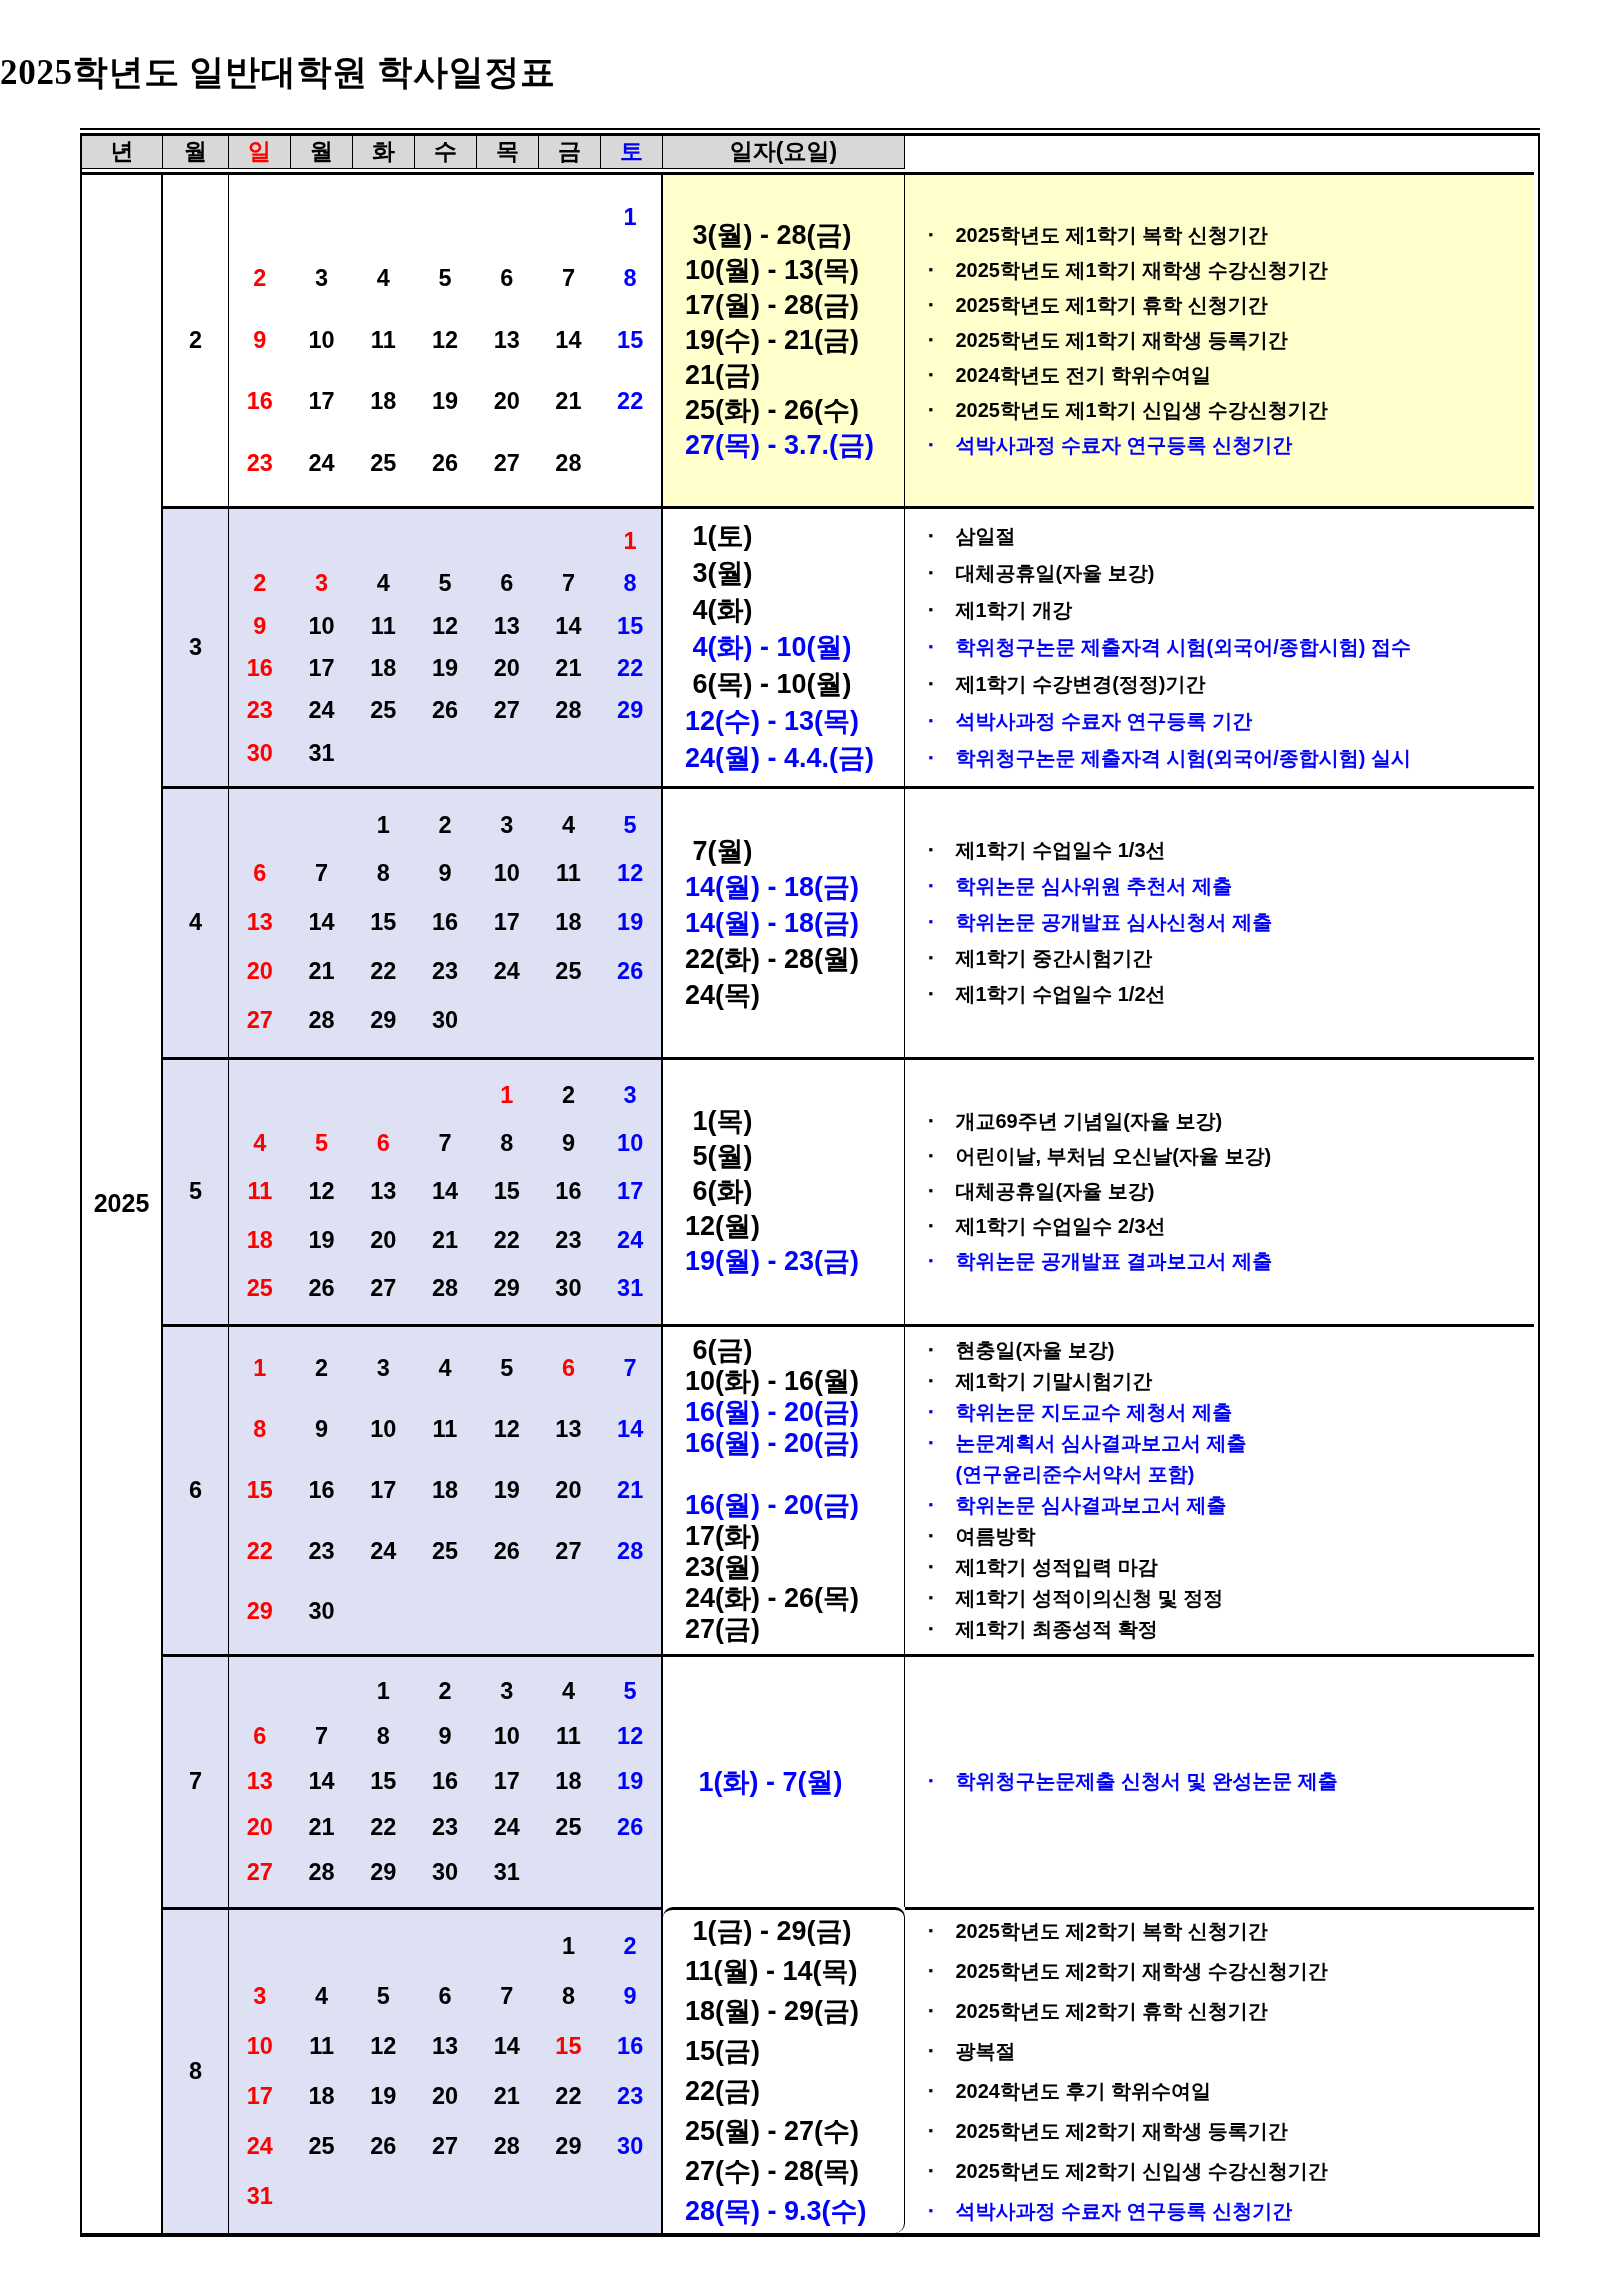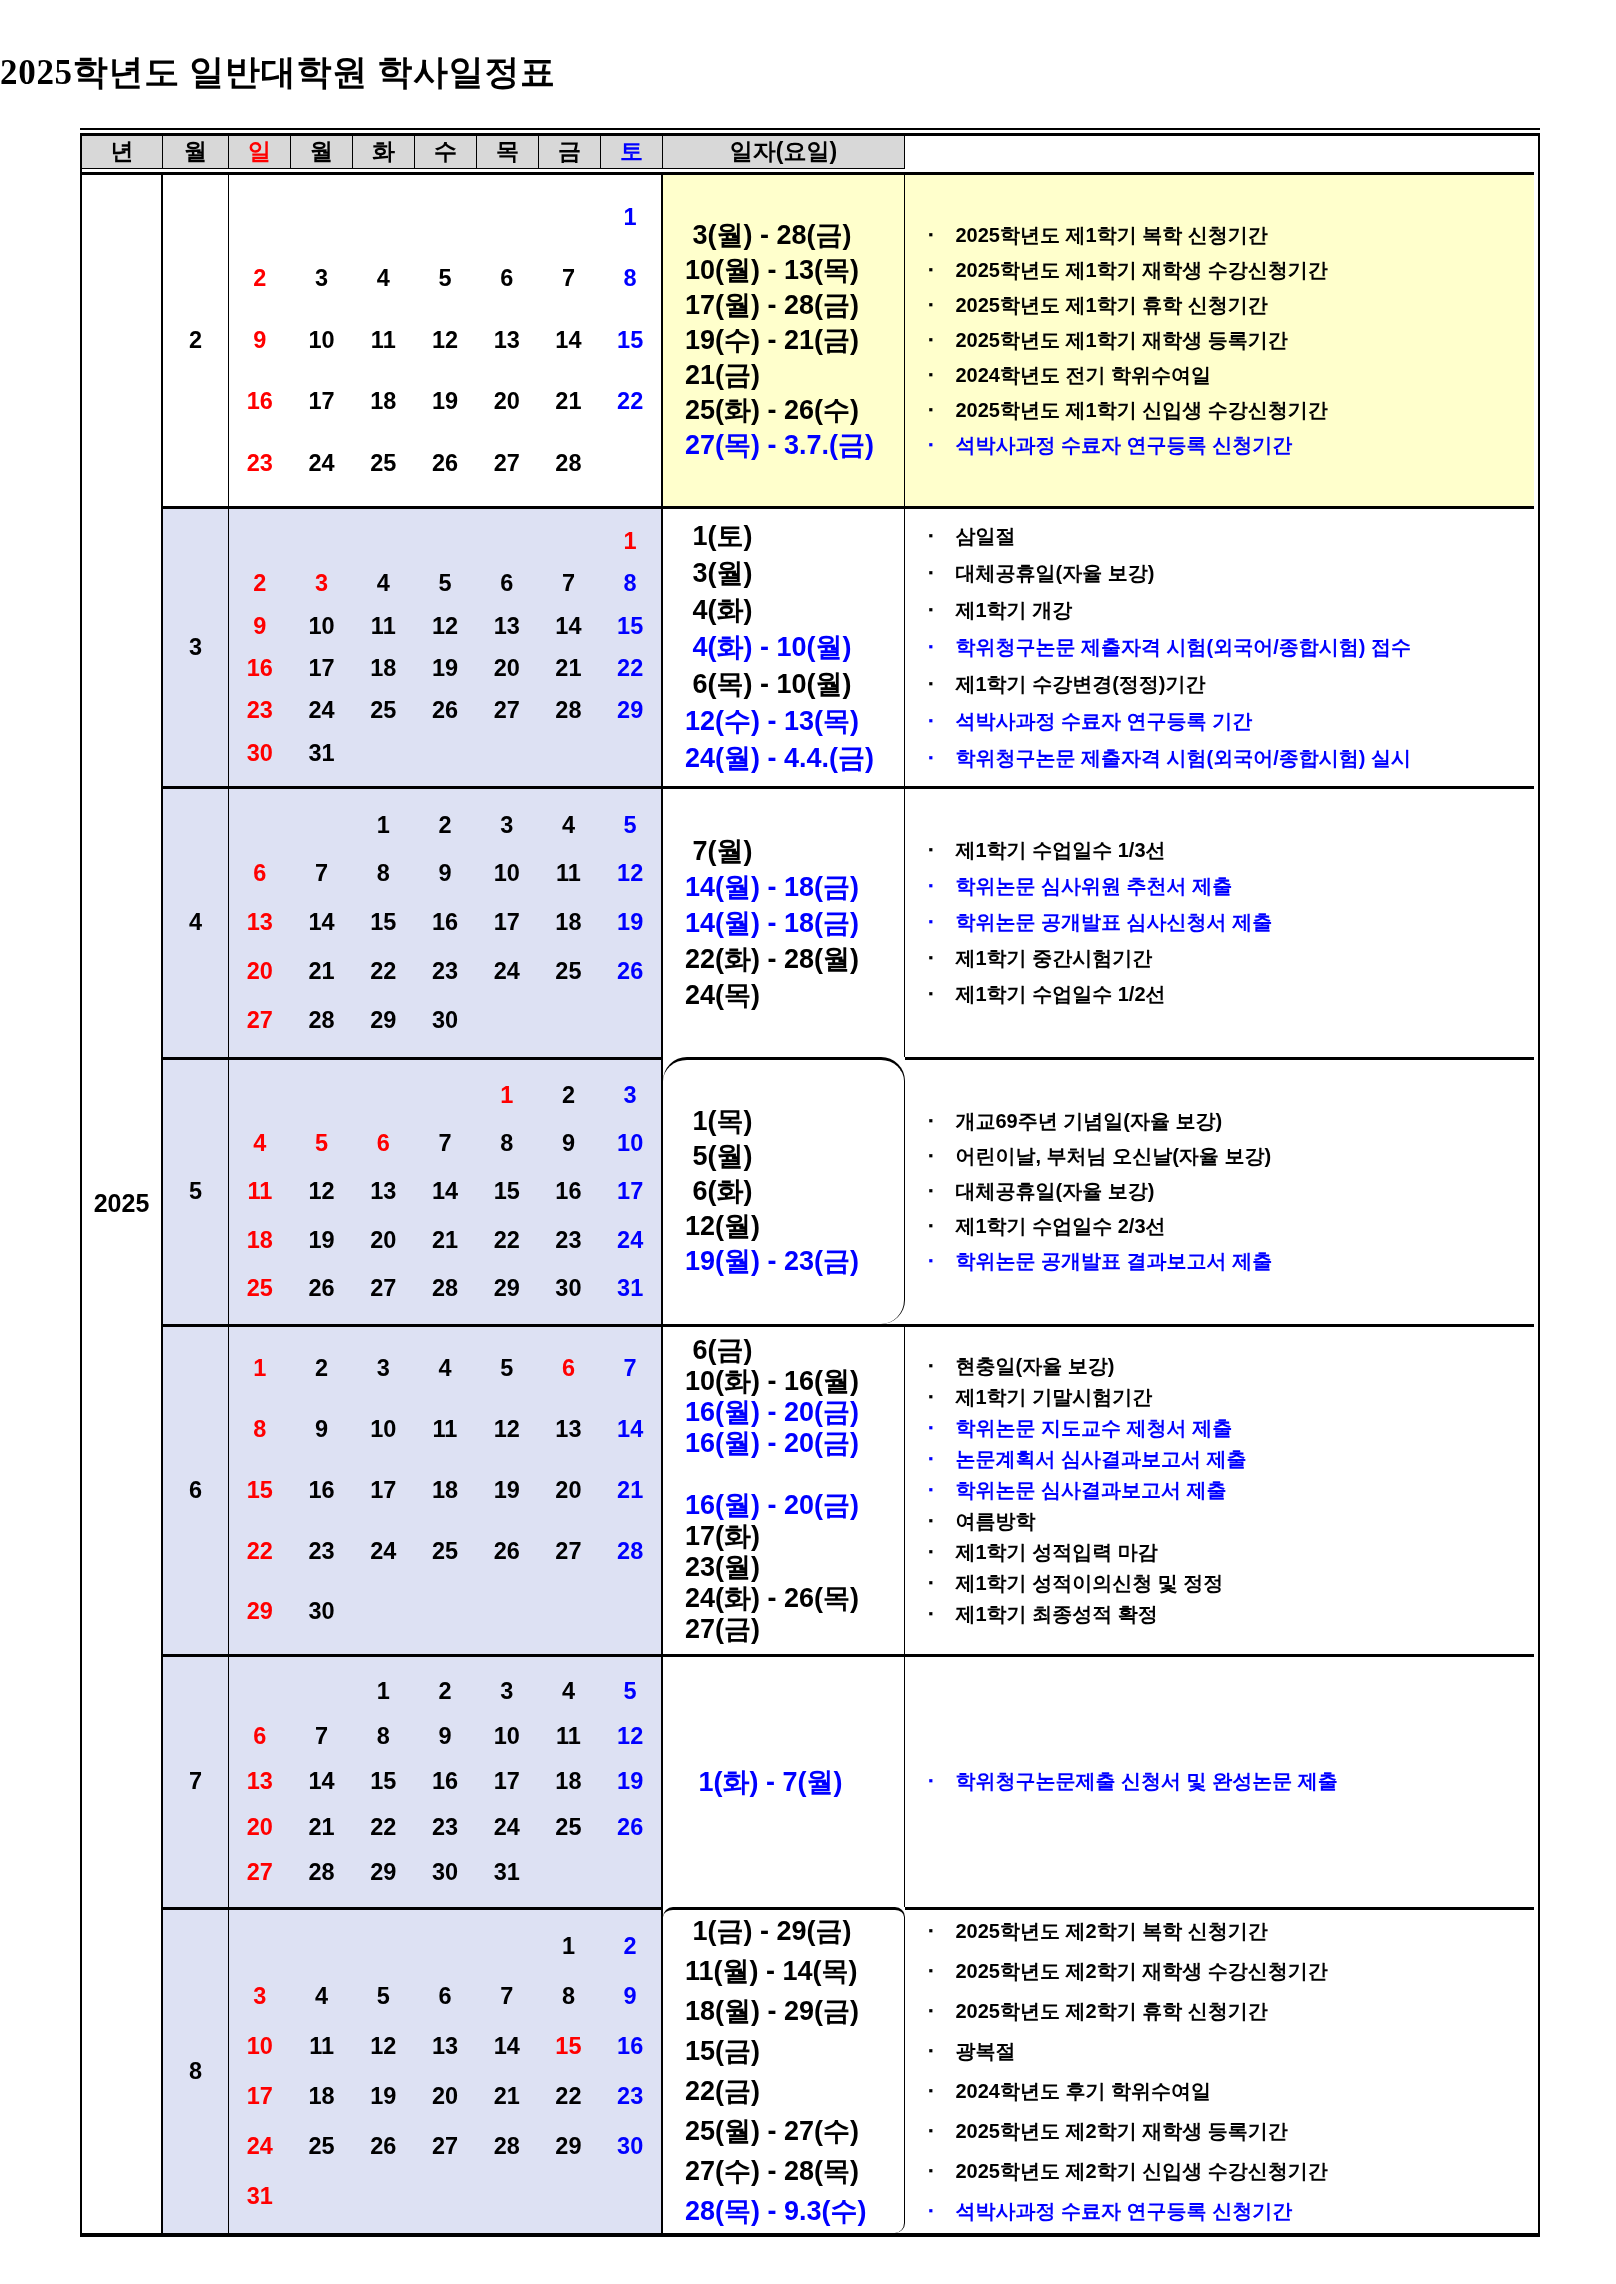--- a/index.html
+++ b/index.html
@@ -268,21 +268,21 @@
           <span class="c-b">24</span>
           <span class="c-r">25</span>
           <span class="c-k">26</span>
           <span class="c-k">27</span>
           <span class="c-k">28</span>
           <span class="c-k">29</span>
           <span class="c-k">30</span>
           <span class="c-b">31</span>
         </div>
       </div>
-      <div class="datecell bg-white" style="grid-row: 6; border-radius: 24px; --rh: 35px;">
+      <div class="datecell bg-white" style="grid-row: 6; --rh: 35px;">
         <div class="dline c-k"> 1(목)</div>
         <div class="dline c-k"> 5(월)</div>
         <div class="dline c-k"> 6(화)</div>
         <div class="dline c-k">12(월)</div>
         <div class="dline c-b">19(월) - 23(금)</div>
       </div>
       <div class="contcell bg-white" style="grid-row: 6; --rh: 35px;">
         <div class="cline"><span class="bullet c-k">▪</span><span class="c-k">개교69주년 기념일(자율 보강)</span></div>
         <div class="cline"><span class="bullet c-k">▪</span><span class="c-k">어린이날, 부처님 오신날(자율 보강)</span></div>
         <div class="cline"><span class="bullet c-k">▪</span><span class="c-k">대체공휴일(자율 보강)</span></div>
@@ -339,20 +339,21 @@
         <div class="dline c-k">17(화)</div>
         <div class="dline c-k">23(월)</div>
         <div class="dline c-k">24(화) - 26(목)</div>
         <div class="dline c-k">27(금)</div>
       </div>
       <div class="contcell bg-white" style="grid-row: 7; --rh: 31px;">
         <div class="cline"><span class="bullet c-k">▪</span><span class="c-k">현충일(자율 보강)</span></div>
         <div class="cline"><span class="bullet c-k">▪</span><span class="c-k">제1학기 기말시험기간</span></div>
         <div class="cline"><span class="bullet c-b">▪</span><span class="c-b">학위논문 지도교수 제청서 제출</span></div>
         <div class="cline"><span class="bullet c-b">▪</span><span class="c-b">논문계획서 심사결과보고서 제출</span></div>
+        <div class="cline"><span class="bullet c-b nob">▪</span><span class="c-b">(연구윤리준수서약서 포함)</span></div>
         <div class="cline"><span class="bullet c-b">▪</span><span class="c-b">학위논문 심사결과보고서 제출</span></div>
         <div class="cline"><span class="bullet c-k">▪</span><span class="c-k">여름방학</span></div>
         <div class="cline"><span class="bullet c-k">▪</span><span class="c-k">제1학기 성적입력 마감</span></div>
         <div class="cline"><span class="bullet c-k">▪</span><span class="c-k">제1학기 성적이의신청 및 정정</span></div>
         <div class="cline"><span class="bullet c-k">▪</span><span class="c-k">제1학기 최종성적 확정</span></div>
       </div>
       <div class="mcell bg-lav" style="grid-row: 8;">7</div>
       <div class="calcell bg-lav" style="grid-row: 8;">
         <div class="cal" style="grid-template-rows: repeat(5, 1fr);">
           <span></span>

